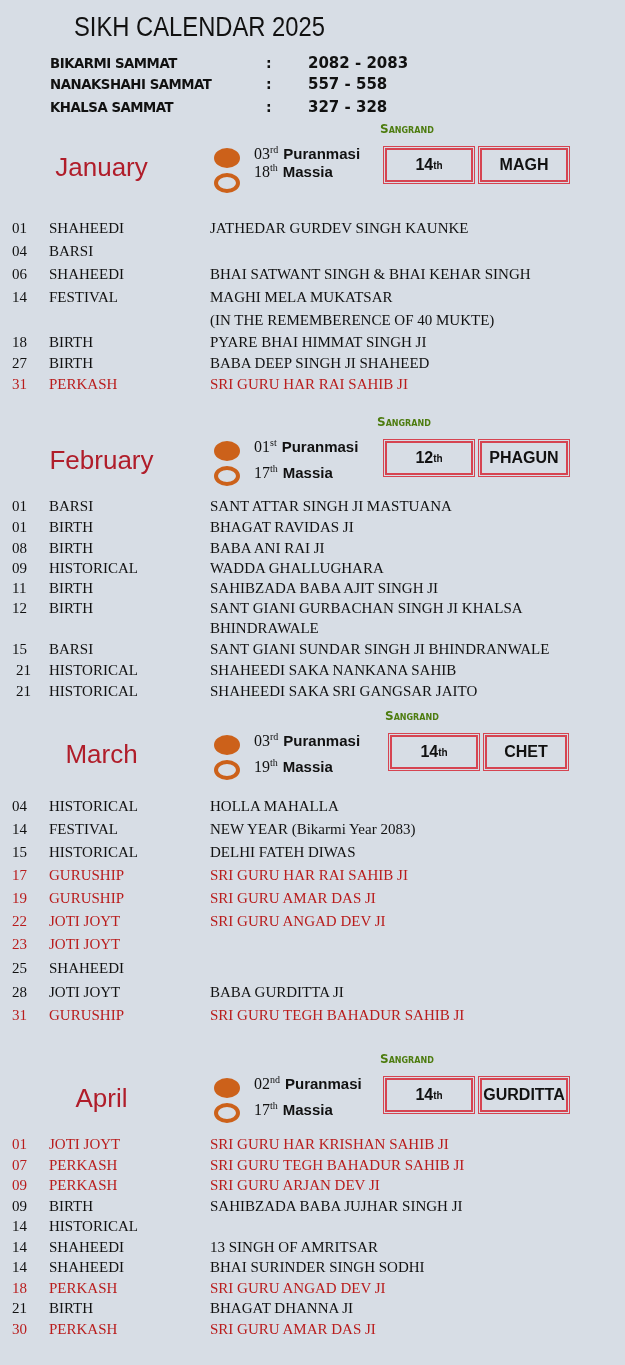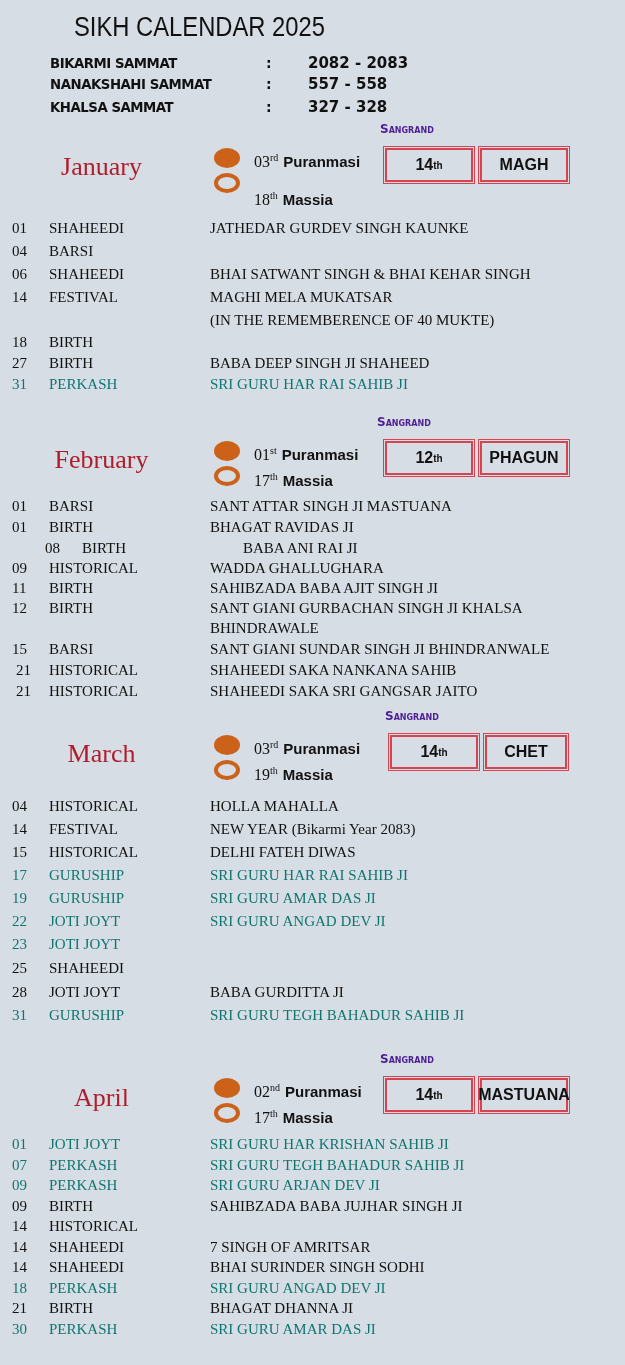--- a/index.html
+++ b/index.html
@@ -21,50 +21,50 @@
     font-family: "DejaVu Sans", sans-serif; font-weight: bold;
     font-size: 14px; color: #111; height: 22px; line-height: 22px;
   }
   .sammat .lbl { position: absolute; left: 0; white-space: nowrap; letter-spacing: -0.5px; transform: scaleX(0.95); transform-origin: left; }
   .sammat .colon { position: absolute; left: 216px; }
   .sammat .val { position: absolute; left: 258px; white-space: nowrap; font-size: 15px; }
 
   .month-block { position: absolute; left: 0; width: 625px; height: 70px; }
   .month-name {
     position: absolute; left: 0; width: 203px; text-align: center;
-    font-family: Liberation Serif, serif; font-size: 26px; color: #b01d2a;
+    font-family: Liberation Sans, sans-serif; font-size: 26px; color: #b01d2a;
   }
   .sangrand-label {
     position: absolute; font-family: "DejaVu Sans", sans-serif; font-weight: bold;
-    font-size: 12px; color: #4c1d95; font-variant: small-caps; letter-spacing: 0px;
+    font-size: 12px; color: #4d7c0f; font-variant: small-caps; letter-spacing: 0px;
   }
   .moon {
     position: absolute; left: 214px; width: 26px; height: 20px; border-radius: 50%;
     box-sizing: border-box;
   }
   .moon.full { background: #cc611a; }
   .moon.new { border: 4px solid #cc611a; background: transparent; }
-  .moon-text { position: absolute; left: 254px; font-size: 16px; white-space: nowrap; margin-top: 8px; }
+  .moon-text { position: absolute; left: 254px; font-size: 16px; white-space: nowrap; }
   .moon-text sup { font-size: 10px; }
   .moon-text .kind { font-family: "Liberation Sans", sans-serif; font-weight: bold; font-size: 15px; margin-left: 5px; }
   .sbox {
     position: absolute; height: 34px; box-sizing: border-box;
     border: 2px solid #d64451; outline: 1px solid #d64451; outline-offset: 1px;
     display: flex; align-items: center; justify-content: center;
     font-family: "Liberation Sans", sans-serif; font-weight: bold; font-size: 16px; color: #111;
     background: transparent;
   }
   .sbox sup { font-size: 10px; }
 
   .events { position: absolute; left: 0; width: 625px; }
   .ev { position: relative; height: 20px; font-size: 15px; white-space: nowrap; }
   .ev .d { position: absolute; left: 12px; }
   .ev .t { position: absolute; left: 49px; }
   .ev .n { position: absolute; left: 210px; }
-  .ev.guru { color: #0f766e; }
+  .ev.guru { color: #b91c1c; }
   .ev.indent .d { left: 16px; }
 </style>
 </head>
 <body>
 
 <div class="title">SIKH CALENDAR 2025</div>
 
 <div class="sammat" style="top:52px">
   <span class="lbl">BIKARMI SAMMAT</span>
   <span class="colon">:</span>
@@ -81,21 +81,21 @@
   <span class="val">327 - 328</span>
 </div>
 
 <div id="content">
     <div class="month-block" style="top: 120px;">
       <div class="sangrand-label" style="left:380px;top:2px">Sangrand</div>
       <div class="month-name" style="top:32px">January</div>
       <div class="moon full" style="top:28px"></div>
       <div class="moon new" style="top:53px"></div>
       <div class="moon-text" style="top:24px"><span>03</span><sup>rd</sup><span class="kind">Puranmasi</span></div>
-      <div class="moon-text" style="top:62px"><span>18</span><sup>th</sup><span class="kind">Massia</span></div>
+      <div class="moon-text" style="top:42px"><span>18</span><sup>th</sup><span class="kind">Massia</span></div>
       <div class="sbox" style="left:385px;top:28px;width:88px">
         <span>14</span>
         <sup>th</sup>
       </div>
       <div class="sbox" style="left:480px;top:28px;width:88px">MAGH</div>
     </div>
     <div class="events" style="top: 220px;">
       <div class="ev" style="height: 23px;">
         <span class="d">01</span>
         <span class="t">SHAHEEDI</span>
@@ -116,20 +116,21 @@
         <span class="n">MAGHI MELA MUKATSAR</span>
       </div>
       <div class="ev" style="height: 22px;">
         <span class="d"></span>
         <span class="t"></span>
         <span class="n">(IN THE REMEMBERENCE OF 40 MUKTE)</span>
       </div>
       <div class="ev" style="height: 21px;">
         <span class="d">18</span>
         <span class="t">BIRTH</span>
+        <span class="n">PYARE BHAI HIMMAT SINGH JI</span>
       </div>
       <div class="ev" style="height: 21px;">
         <span class="d">27</span>
         <span class="t">BIRTH</span>
         <span class="n">BABA DEEP SINGH JI SHAHEED</span>
       </div>
       <div class="ev guru" style="height: 21px;">
         <span class="d">31</span>
         <span class="t">PERKASH</span>
         <span class="n">SRI GURU HAR RAI SAHIB JI</span>
@@ -152,21 +153,21 @@
       <div class="ev" style="height: 21px;">
         <span class="d">01</span>
         <span class="t">BARSI</span>
         <span class="n">SANT ATTAR SINGH JI MASTUANA</span>
       </div>
       <div class="ev" style="height: 21px;">
         <span class="d">01</span>
         <span class="t">BIRTH</span>
         <span class="n">BHAGAT RAVIDAS JI</span>
       </div>
-      <div class="ev" style="height: 20px; margin-left: 33px;">
+      <div class="ev" style="height: 20px;">
         <span class="d">08</span>
         <span class="t">BIRTH</span>
         <span class="n">BABA ANI RAI JI</span>
       </div>
       <div class="ev" style="height: 20px;">
         <span class="d">09</span>
         <span class="t">HISTORICAL</span>
         <span class="n">WADDA GHALLUGHARA</span>
       </div>
       <div class="ev" style="height: 20px;">
@@ -267,21 +268,21 @@
       <div class="sangrand-label" style="left:380px;top:2px">Sangrand</div>
       <div class="month-name" style="top:33px">April</div>
       <div class="moon full" style="top:28px"></div>
       <div class="moon new" style="top:53px"></div>
       <div class="moon-text" style="top:24px"><span>02</span><sup>nd</sup><span class="kind">Puranmasi</span></div>
       <div class="moon-text" style="top:50px"><span>17</span><sup>th</sup><span class="kind">Massia</span></div>
       <div class="sbox" style="left:385px;top:28px;width:88px">
         <span>14</span>
         <sup>th</sup>
       </div>
-      <div class="sbox" style="left:480px;top:28px;width:88px">MASTUANA</div>
+      <div class="sbox" style="left:480px;top:28px;width:88px">GURDITTA</div>
     </div>
     <div class="events" style="top: 1136px;">
       <div class="ev guru" style="height: 20.5px;">
         <span class="d">01</span>
         <span class="t">JOTI JOYT</span>
         <span class="n">SRI GURU HAR KRISHAN SAHIB JI</span>
       </div>
       <div class="ev guru" style="height: 20.5px;">
         <span class="d">07</span>
         <span class="t">PERKASH</span>
@@ -297,21 +298,21 @@
         <span class="t">BIRTH</span>
         <span class="n">SAHIBZADA BABA JUJHAR SINGH JI</span>
       </div>
       <div class="ev" style="height: 20.5px;">
         <span class="d">14</span>
         <span class="t">HISTORICAL</span>
       </div>
       <div class="ev" style="height: 20.5px;">
         <span class="d">14</span>
         <span class="t">SHAHEEDI</span>
-        <span class="n">7 SINGH OF AMRITSAR</span>
+        <span class="n">13 SINGH OF AMRITSAR</span>
       </div>
       <div class="ev" style="height: 20.5px;">
         <span class="d">14</span>
         <span class="t">SHAHEEDI</span>
         <span class="n">BHAI SURINDER SINGH SODHI</span>
       </div>
       <div class="ev guru" style="height: 20.5px;">
         <span class="d">18</span>
         <span class="t">PERKASH</span>
         <span class="n">SRI GURU ANGAD DEV JI</span>

